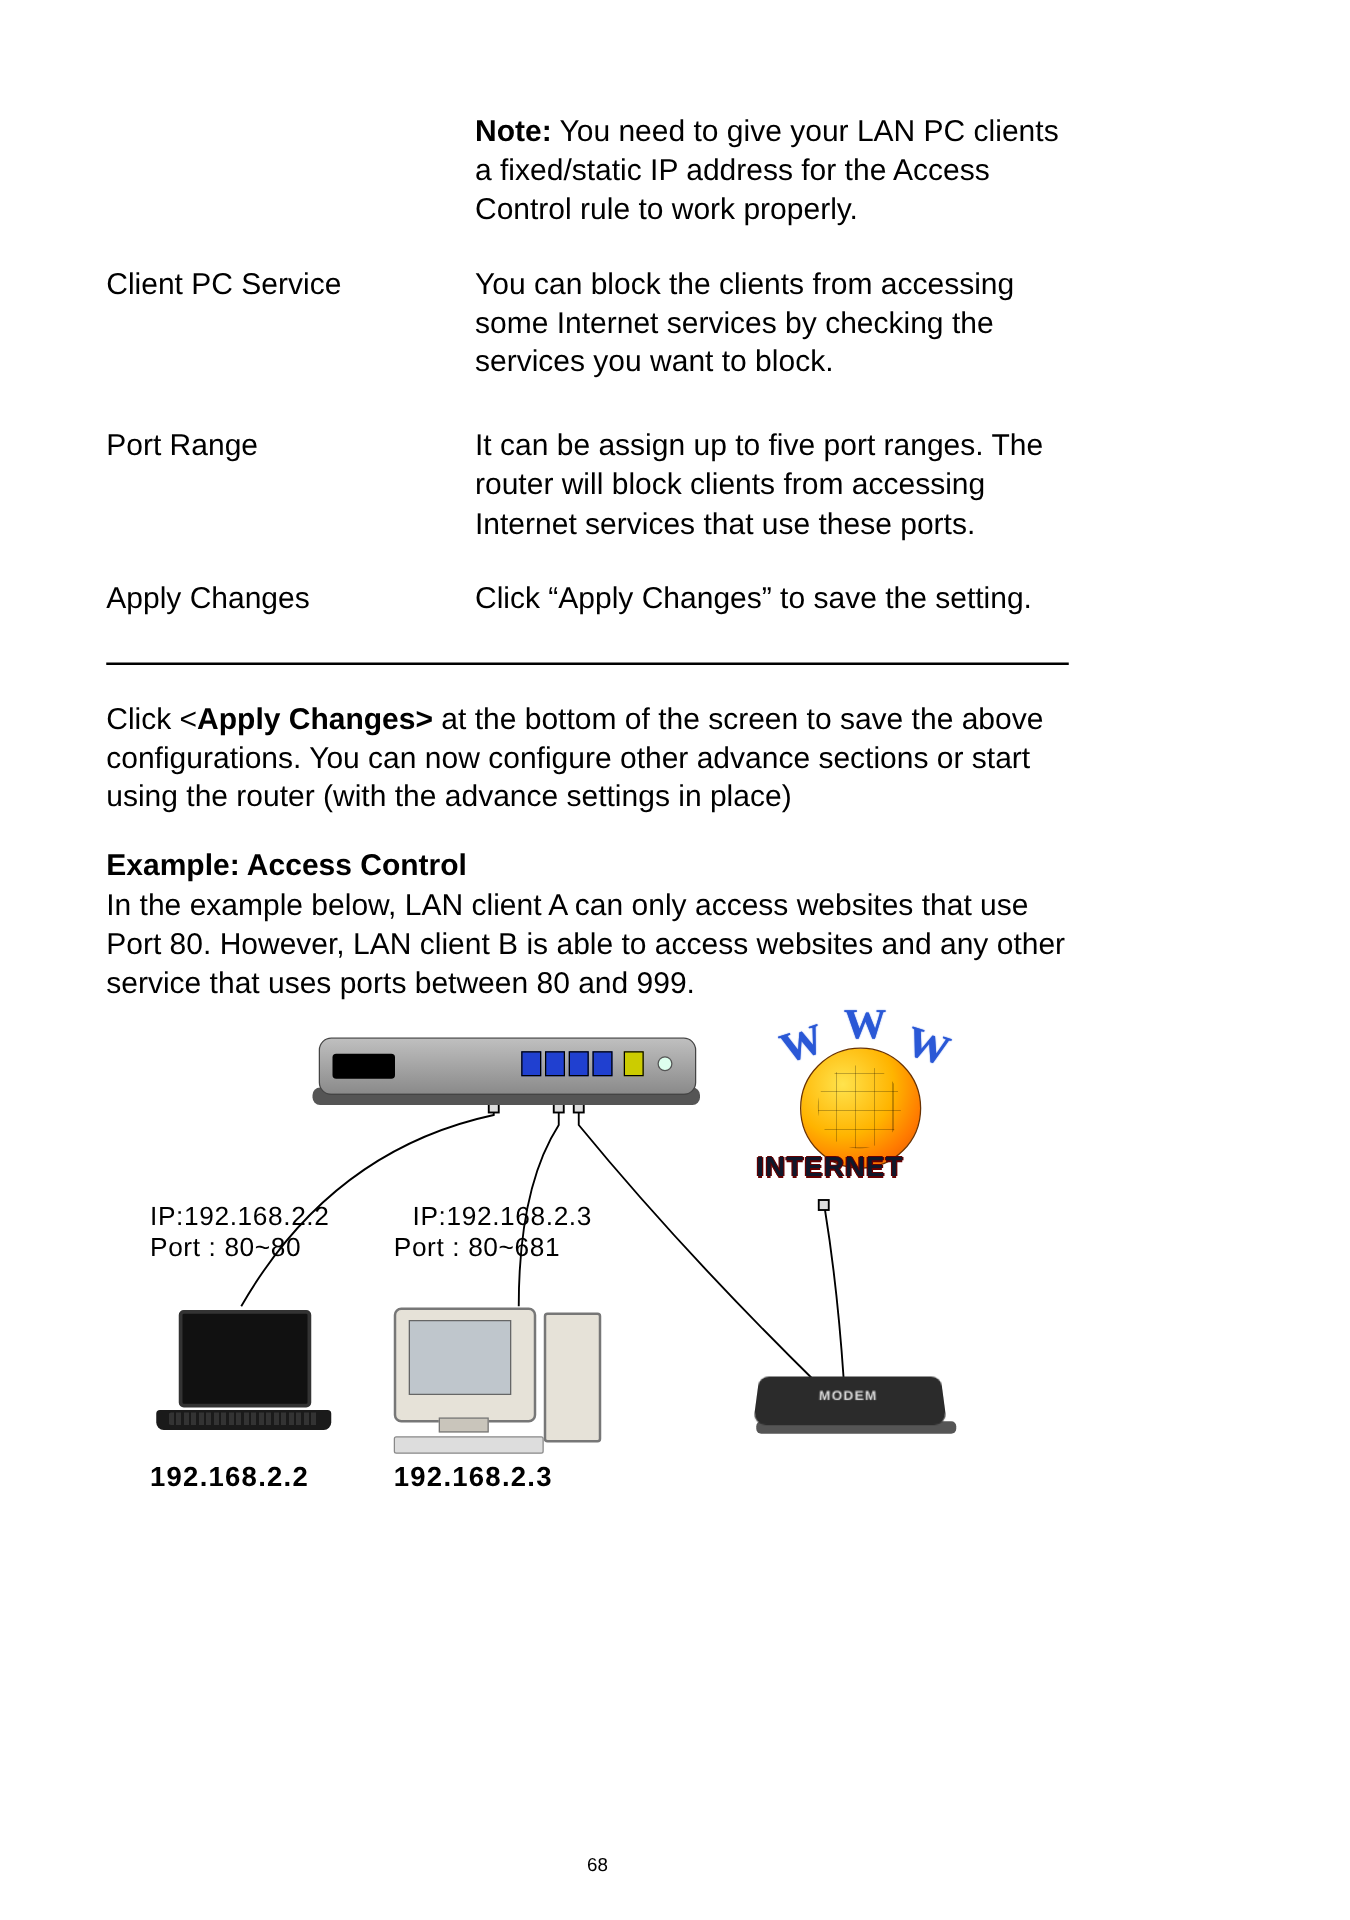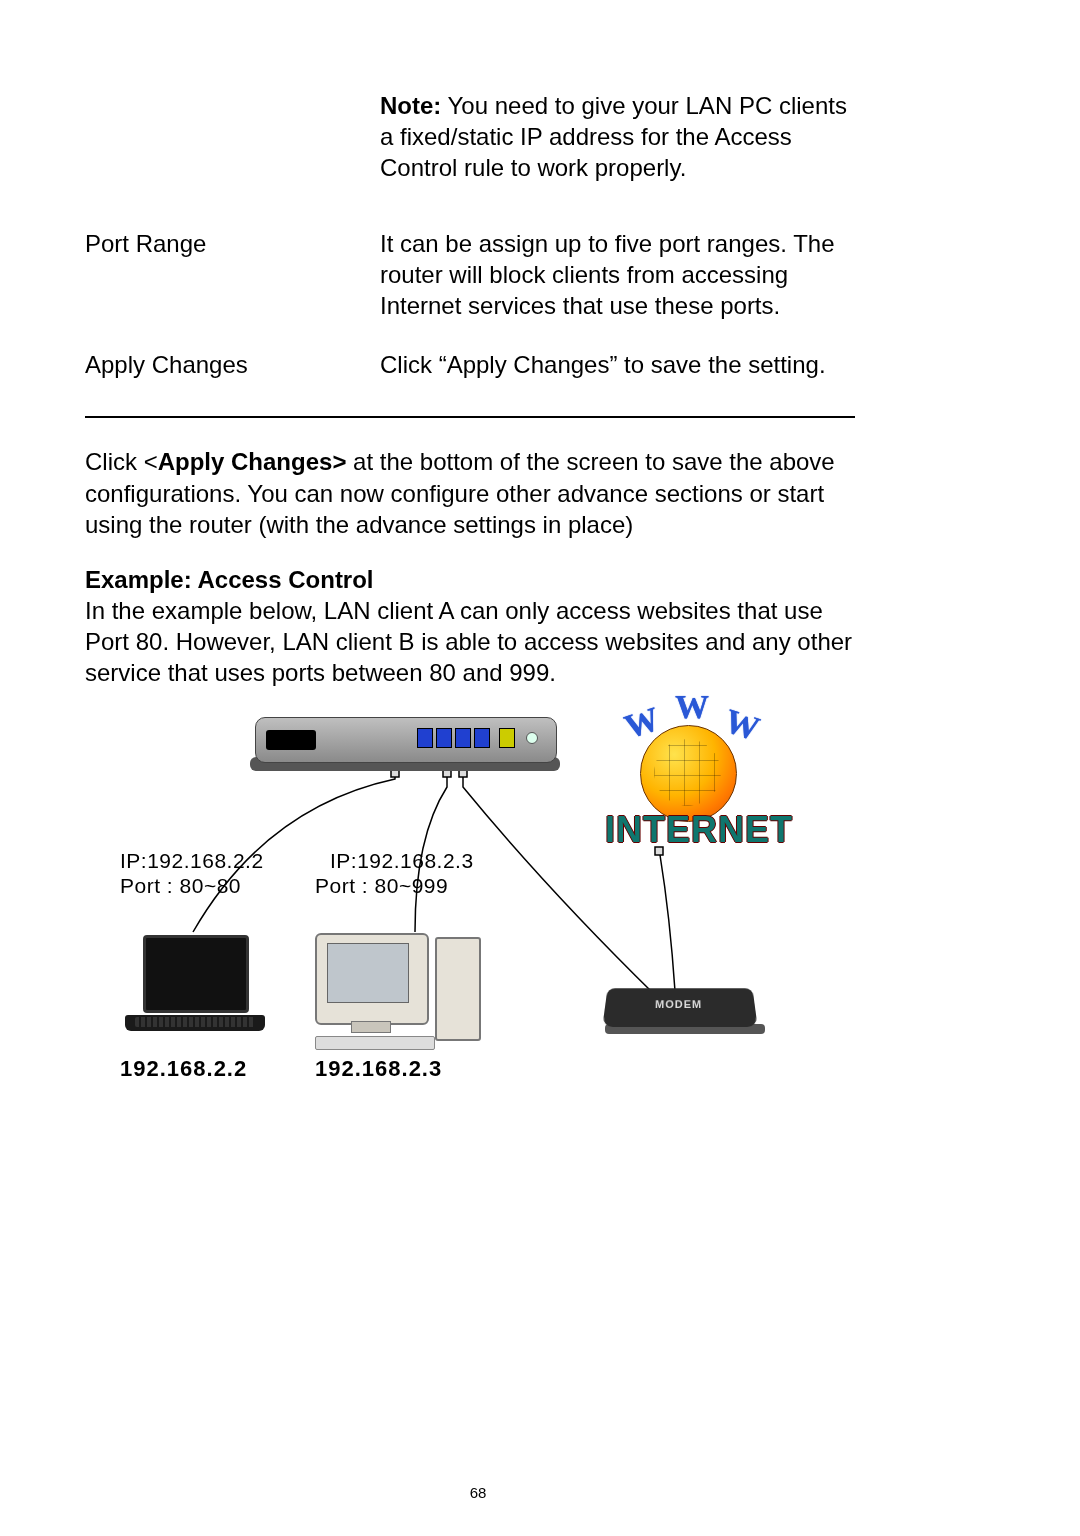--- a/index.html
+++ b/index.html
@@ -155,22 +155,22 @@
   }
   .globe .grid{
     position:absolute; left:55px; top:18px; width:95px; height:95px; border-radius:50%;
     background:
       repeating-linear-gradient(0deg, transparent 0 14px, rgba(0,0,0,.25) 14px 15px),
       repeating-linear-gradient(90deg, transparent 0 14px, rgba(0,0,0,.25) 14px 15px);
     mask: radial-gradient(circle at center, #000 49%, transparent 50%);
     -webkit-mask: radial-gradient(circle at center, #000 49%, transparent 50%);
   }
   .globe .txt{
-    position:absolute; left:20px; top:100px; font-size:36px; font-weight:900;
-    color:#0f766e; letter-spacing:1px;
+    position:absolute; left:20px; top:100px; font-size:22px; font-weight:900;
+    color:#0f172a; letter-spacing:1px;
     text-shadow: -1px 0 #600, 1px 0 #600, 0 -1px #600, 0 1px #600;
   }
   .globe .w{
     position:absolute; font-size:34px; font-weight:900; color:#2a58d6;
     font-family:"Times New Roman",serif;
     text-shadow:0 0 1px #2a58d6;
   }
 
   .pagenum {
     position:absolute; left:0; right:0; bottom:34px;
@@ -187,20 +187,24 @@
         <tr>
       <td class="term"></td>
       <td>
         <span class="bold">Note:</span><span> You need to give your LAN PC clients a fixed/static IP address for the Access Control rule to work properly.</span>
       </td>
     </tr>
     <tr class="gap">
           <td></td>
           <td></td>
         </tr>
+    <tr>
+      <td class="term">Client PC Service</td>
+      <td>You can block the clients from accessing some Internet services by checking the services you want to block.</td>
+    </tr>
     <tr class="gap">
           <td></td>
           <td></td>
         </tr>
     <tr class="gap">
           <td></td>
           <td></td>
         </tr>
     <tr>
       <td class="term">Port Range</td>
@@ -259,21 +263,21 @@
           <div class="port"></div>
         <div class="wan"></div>
           <div class="led"></div>
       </div>
     </div>
 
     <div class="label iplabel" style="left:5px; top:140px;">IP:192.168.2.2</div>
     <div class="label iplabel" style="left:5px; top:165px;">Port : 80~80</div>
 
     <div class="label iplabel" style="left:215px; top:140px;">IP:192.168.2.3</div>
-    <div class="label iplabel" style="left:200px; top:165px;">Port : 80~999</div>
+    <div class="label iplabel" style="left:200px; top:165px;">Port : 80~681</div>
 
     <div class="laptop">
       <div class="screen"></div>
       <div class="base">
           <div class="keys"></div>
         </div>
     </div>
 
     <div class="desktop">
       <div class="monitor"></div>

